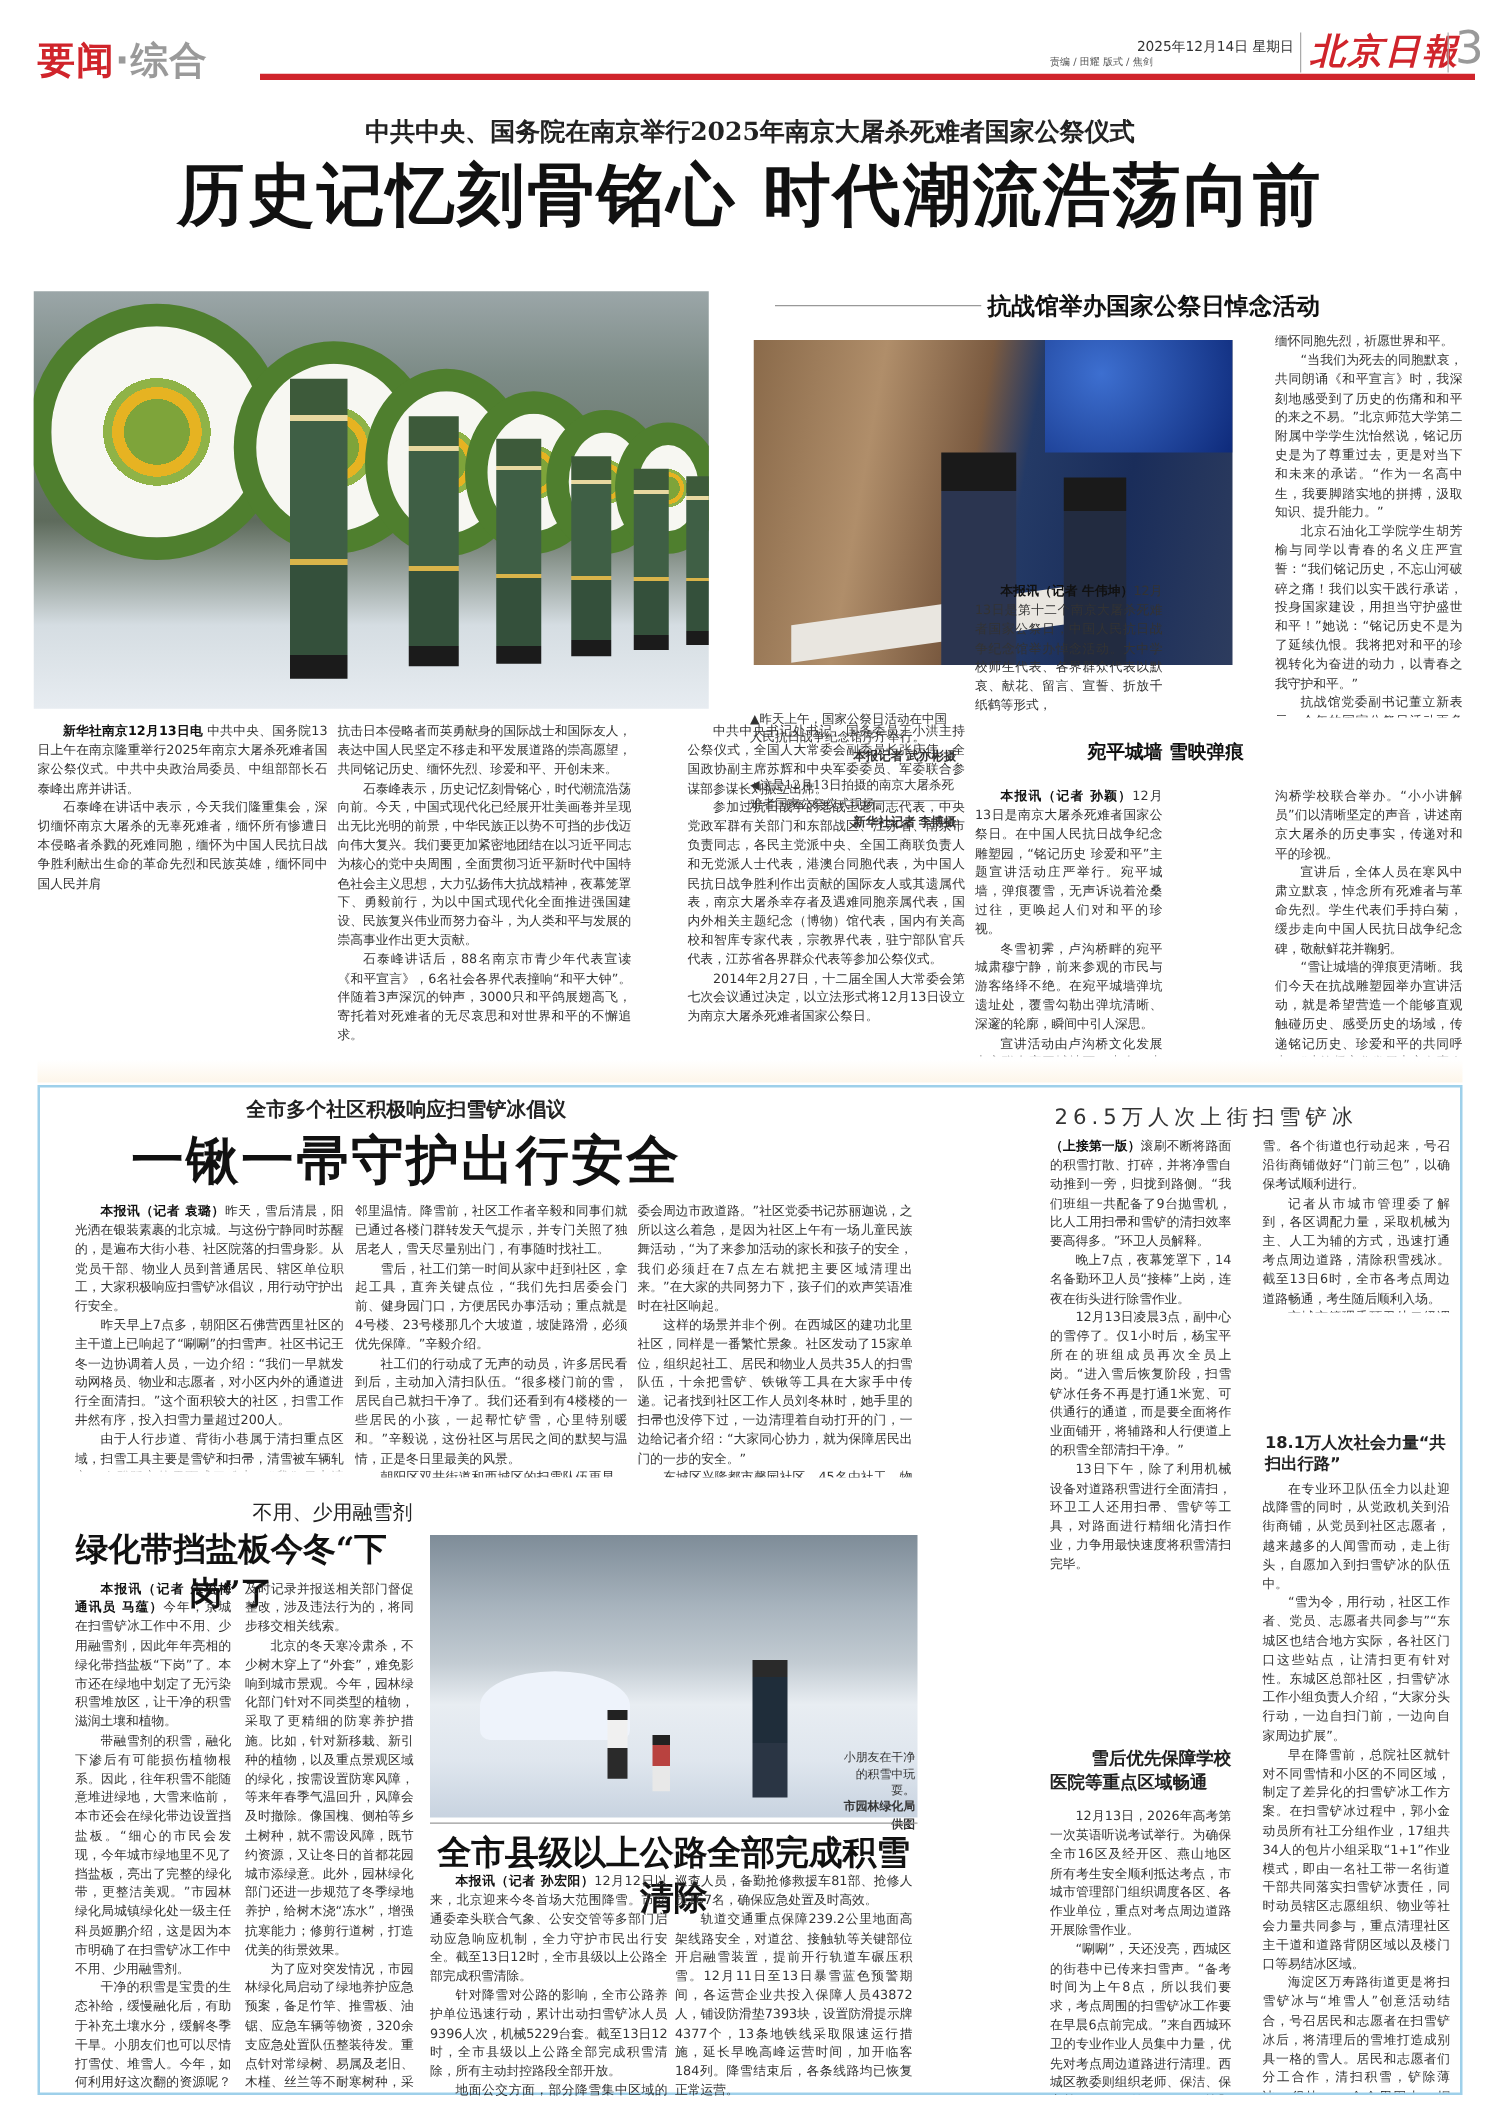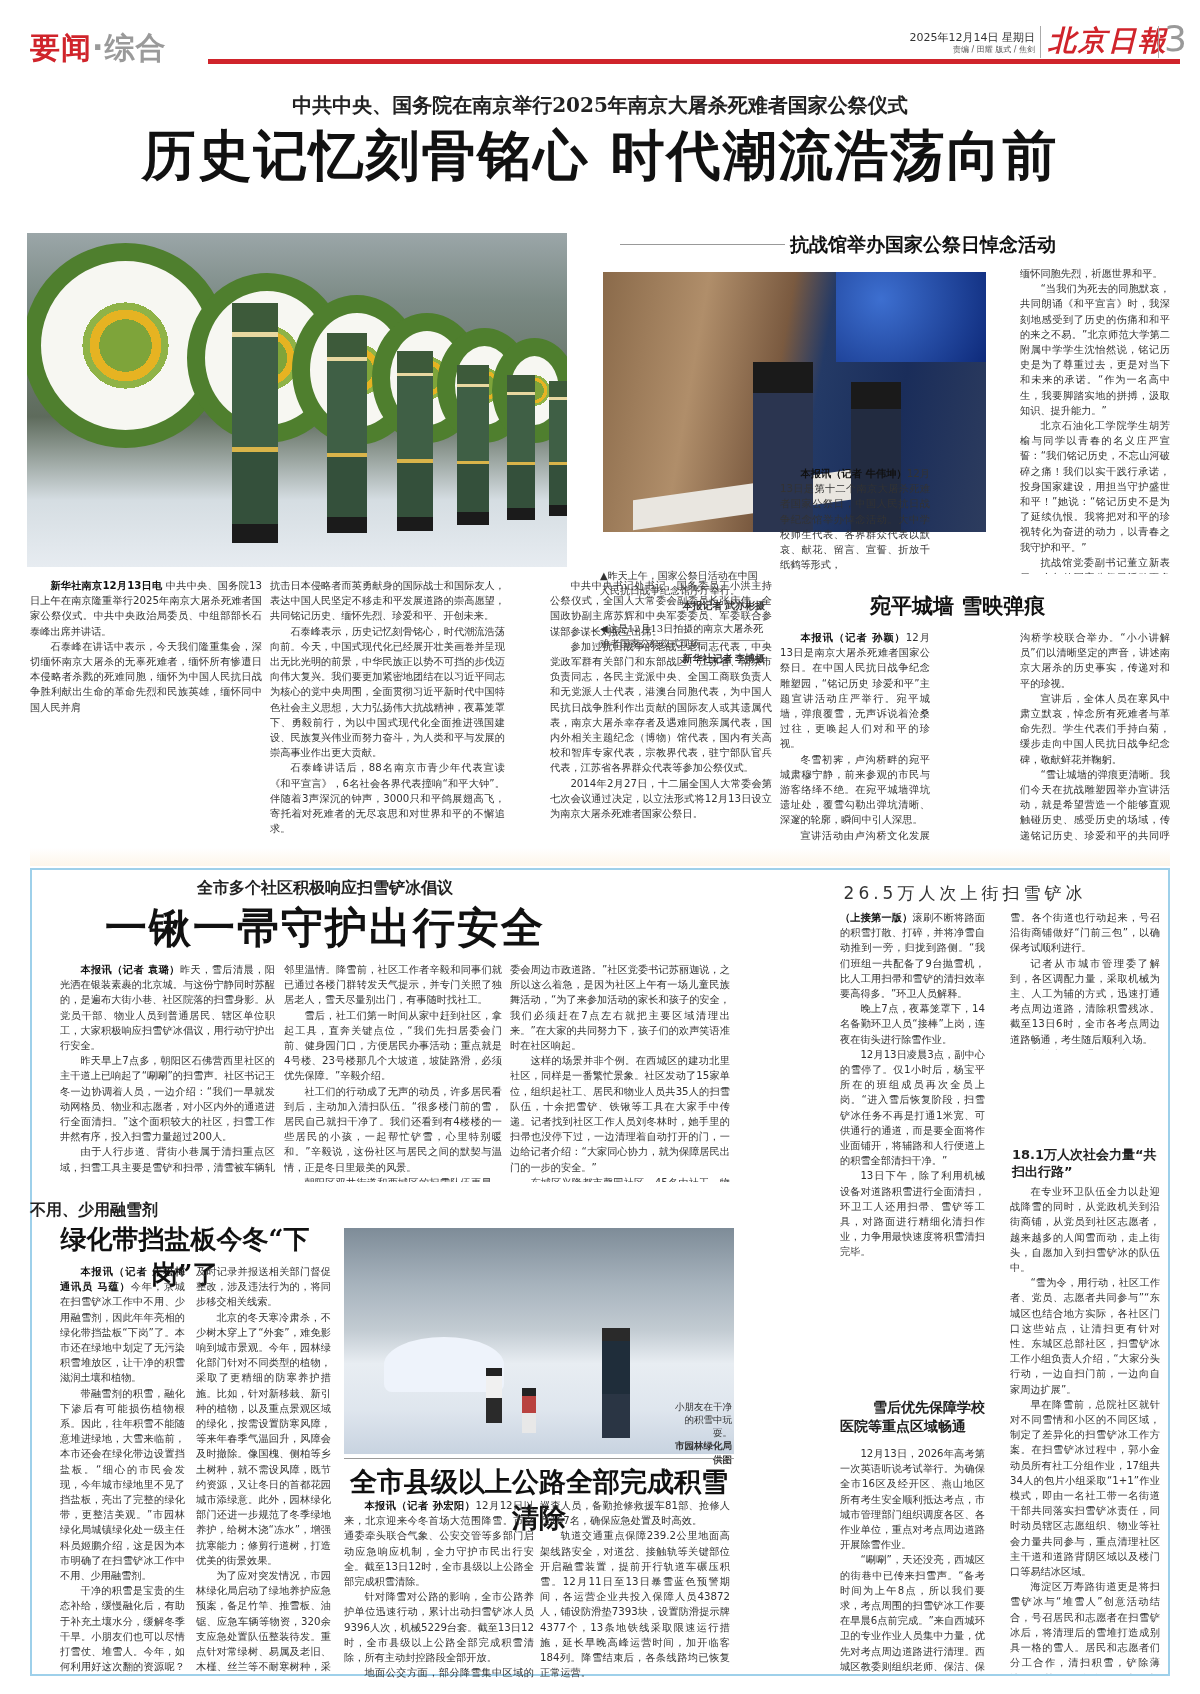--- a/index.html
+++ b/index.html
@@ -3,21 +3,21 @@
 <meta charset="utf-8">
 <style>
 *{box-sizing:border-box;margin:0;padding:0}
 body{width:1200px;height:1694px;background:#fff;font-family:"DejaVu Serif",serif;color:#222;position:relative;overflow:hidden}
 .abs{position:absolute}
 .section-label{left:30px;top:28px;font-family:"DejaVu Sans",sans-serif;font-size:30px;font-weight:bold;letter-spacing:1px}
 .section-label .red{color:#d0242b}
 .section-label .grey{color:#9a9a9a}
 .redline{left:208px;top:59px;width:972px;height:5px;background:#d0242b}
 .dateline{left:840px;top:30px;font-family:"DejaVu Sans",sans-serif;font-size:11px;color:#333;text-align:right;width:195px}
-.editors{left:840px;top:44px;font-family:"DejaVu Sans",sans-serif;font-size:8px;color:#555;text-align:right;width:195px}
+.editors{left:840px;top:44px;font-family:"DejaVu Sans",sans-serif;font-size:8px;color:#555;text-align:left;width:195px}
 .mast-sep{left:1040px;top:26px;width:1px;height:32px;background:#aaa}
 .masthead{left:1048px;top:22px;font-family:"DejaVu Serif",serif;font-size:28px;color:#d0242b;font-style:italic;font-weight:bold;letter-spacing:2px}
 .mast-sep2{left:1158px;top:26px;width:1px;height:32px;background:#aaa}
 .pageno{left:1164px;top:18px;font-family:"DejaVu Sans",sans-serif;font-size:36px;color:#999}
 .kicker{left:0;width:1200px;top:92px;text-align:center;font-size:20px;font-weight:bold;color:#222}
 .headline{left:0;width:1200px;top:120px;text-align:center;font-family:"DejaVu Sans",sans-serif;font-size:54px;font-weight:bold;color:#111;letter-spacing:2px}
 .photo{overflow:hidden}
 .photo1{left:27px;top:233px;width:540px;height:334px;background:linear-gradient(180deg,#9ba6a8 0%,#7c8b86 20%,#5e6b5c 55%,#d5dde2 80%,#e7ecf1 100%)}
 .wreath{position:absolute;border-radius:50%;border:18px solid #4f7f2e;background:radial-gradient(circle,#7ea43a 0 22%,#e6b322 22% 30%,#8fb347 30% 36%,#f7f7f2 36% 100%)}
 .soldier{position:absolute;background:linear-gradient(180deg,#3d5a3a 0 12%,#e8d8a0 12% 14%,#3f5f45 14% 60%,#d9b44a 60% 62%,#34503b 62% 92%,#1b1b1b 92%)}
@@ -107,21 +107,21 @@
 <div class="abs col" style="left:780px;top:466px;width:150px;height:110px">
   <p><span class="lead">本报讯（记者 牛伟坤）</span><span>12月13日是第十二个南京大屠杀死难者国家公祭日，中国人民抗日战争纪念馆举办悼念活动。大中学校师生代表、各界群众代表以默哀、献花、留言、宣誓、折放千纸鹤等形式，</span></p>
 </div>
 <div class="abs col" style="left:1020px;top:266px;width:150px;height:308px">
   <p style="text-indent:0">缅怀同胞先烈，祈愿世界和平。</p>
   <p>“当我们为死去的同胞默哀，共同朗诵《和平宣言》时，我深刻地感受到了历史的伤痛和和平的来之不易。”北京师范大学第二附属中学学生沈怡然说，铭记历史是为了尊重过去，更是对当下和未来的承诺。“作为一名高中生，我要脚踏实地的拼搏，汲取知识、提升能力。”</p>
   <p>北京石油化工学院学生胡芳榆与同学以青春的名义庄严宣誓：“我们铭记历史，不忘山河破碎之痛！我们以实干践行承诺，投身国家建设，用担当守护盛世和平！”她说：“铭记历史不是为了延续仇恨。我将把对和平的珍视转化为奋进的动力，以青春之我守护和平。”</p>
   <p>抗战馆党委副书记董立新表示，今年的国家公祭日活动更多强调了以史为鉴、警钟长鸣。“我们每个人，特别是青少年要勿忘国耻国难，守护历史记忆，弘扬伟大抗战精神，从而凝聚正义与和平的力量，自觉担负起强国复兴的时代责任。”</p>
 </div>
 
-<div class="abs sub-title" style="left:870px;top:592px;font-size:21px">宛平城墙  雪映弹痕</div>
+<div class="abs sub-title" style="left:870px;top:592px;font-size:15px">宛平城墙  雪映弹痕</div>
 <div class="abs col" style="left:780px;top:630px;width:150px;height:215px">
   <p><span class="lead">本报讯（记者 孙颖）</span><span>12月13日是南京大屠杀死难者国家公祭日。在中国人民抗日战争纪念雕塑园，“铭记历史 珍爱和平”主题宣讲活动庄严举行。宛平城墙，弹痕覆雪，无声诉说着沧桑过往，更唤起人们对和平的珍视。</span></p>
   <p>冬雪初霁，卢沟桥畔的宛平城肃穆宁静，前来参观的市民与游客络绎不绝。在宛平城墙弹坑遗址处，覆雪勾勒出弹坑清晰、深邃的轮廓，瞬间中引人深思。</p>
   <p>宣讲活动由卢沟桥文化发展中心联合宛平城社区、丰台二中卢</p>
 </div>
 <div class="abs col" style="left:1020px;top:630px;width:150px;height:215px">
   <p style="text-indent:0">沟桥学校联合举办。“小小讲解员”们以清晰坚定的声音，讲述南京大屠杀的历史事实，传递对和平的珍视。</p>
   <p>宣讲后，全体人员在寒风中肃立默哀，悼念所有死难者与革命先烈。学生代表们手持白菊，缓步走向中国人民抗日战争纪念碑，敬献鲜花并鞠躬。</p>
   <p>“雪让城墙的弹痕更清晰。我们今天在抗战雕塑园举办宣讲活动，就是希望营造一个能够直观触碰历史、感受历史的场域，传递铭记历史、珍爱和平的共同呼声。”卢沟桥文化发展中心负责人表示。</p>
 </div>
@@ -143,21 +143,21 @@
   <p>雪后，社工们第一时间从家中赶到社区，拿起工具，直奔关键点位，“我们先扫居委会门前、健身园门口，方便居民办事活动；重点就是4号楼、23号楼那几个大坡道，坡陡路滑，必须优先保障。”辛毅介绍。</p>
   <p>社工们的行动成了无声的动员，许多居民看到后，主动加入清扫队伍。“很多楼门前的雪，居民自己就扫干净了。我们还看到有4楼楼的一些居民的小孩，一起帮忙铲雪，心里特别暖和。”辛毅说，这份社区与居民之间的默契与温情，正是冬日里最美的风景。</p>
   <p>朝阳区双井街道和西城区的扫雪队伍更早，也出动单位、物业、党政机关干部上街扫雪，共计近万人参与清扫。“一部分人负责小区内部主要道路，确保居民一早出门安全；另一部分人清扫居</p>
 </div>
 <div class="abs col" style="left:510px;top:962px;width:220px;height:220px">
   <p style="text-indent:0">委会周边市政道路。”社区党委书记苏丽迦说，之所以这么着急，是因为社区上午有一场儿童民族舞活动，“为了来参加活动的家长和孩子的安全，我们必须赶在7点左右就把主要区域清理出来。”在大家的共同努力下，孩子们的欢声笑语准时在社区响起。</p>
   <p>这样的场景并非个例。在西城区的建功北里社区，同样是一番繁忙景象。社区发动了15家单位，组织起社工、居民和物业人员共35人的扫雪队伍，十余把雪铲、铁锹等工具在大家手中传递。记者找到社区工作人员刘冬林时，她手里的扫帚也没停下过，一边清理着自动打开的门，一边给记者介绍：“大家同心协力，就为保障居民出门的一步的安全。”</p>
   <p>东城区兴隆都市馨园社区，45名由社工、物业、机关干部和居民志愿者组成的队伍，也将各条通道清扫干净。“看见大家都出来动手，路好走了，心也更近了。”参与扫雪的居民刘女士说。</p>
 </div>
 
-<div class="abs" style="left:30px;width:300px;top:1200px;text-align:left;font-family:'DejaVu Sans',sans-serif;font-size:16px;font-weight:bold;color:#222">不用、少用融雪剂</div>
+<div class="abs" style="left:30px;width:300px;top:1200px;text-align:right;font-family:'DejaVu Sans',sans-serif;font-size:16px;font-weight:normal;color:#222">不用、少用融雪剂</div>
 <div class="abs sub-title" style="left:30px;width:310px;top:1222px;text-align:center;font-size:26px">绿化带挡盐板今冬“下岗”了</div>
 <div class="abs col" style="left:60px;top:1264px;width:125px;height:410px">
   <p><span class="lead">本报讯（记者 朱松梅 通讯员 马蕴）</span><span>今年，京城在扫雪铲冰工作中不用、少用融雪剂，因此年年亮相的绿化带挡盐板“下岗”了。本市还在绿地中划定了无污染积雪堆放区，让干净的积雪滋润土壤和植物。</span></p>
   <p>带融雪剂的积雪，融化下渗后有可能损伤植物根系。因此，往年积雪不能随意堆进绿地，大雪来临前，本市还会在绿化带边设置挡盐板。“细心的市民会发现，今年城市绿地里不见了挡盐板，亮出了完整的绿化带，更整洁美观。”市园林绿化局城镇绿化处一级主任科员姬鹏介绍，这是因为本市明确了在扫雪铲冰工作中不用、少用融雪剂。</p>
   <p>干净的积雪是宝贵的生态补给，缓慢融化后，有助于补充土壤水分，缓解冬季干旱。小朋友们也可以尽情打雪仗、堆雪人。今年，如何利用好这次翻的资源呢？今年本市在城市园林绿地中划定了无污染积雪堆放区，可以堆放干净积雪。</p>
 
 </div>
 <div class="abs col" style="left:196px;top:1264px;width:135px;height:410px">
   <p style="text-indent:0">及时记录并报送相关部门督促整改，涉及违法行为的，将同步移交相关线索。</p>
   <p>北京的冬天寒冷肃杀，不少树木穿上了“外套”，难免影响到城市景观。今年，园林绿化部门针对不同类型的植物，采取了更精细的防寒养护措施。比如，针对新移栽、新引种的植物，以及重点景观区域的绿化，按需设置防寒风障，等来年春季气温回升，风障会及时撤除。像国槐、侧柏等乡土树种，就不需设风障，既节约资源，又让冬日的首都花园城市添绿意。此外，园林绿化部门还进一步规范了冬季绿地养护，给树木浇“冻水”，增强抗寒能力；修剪行道树，打造优美的街景效果。</p>

